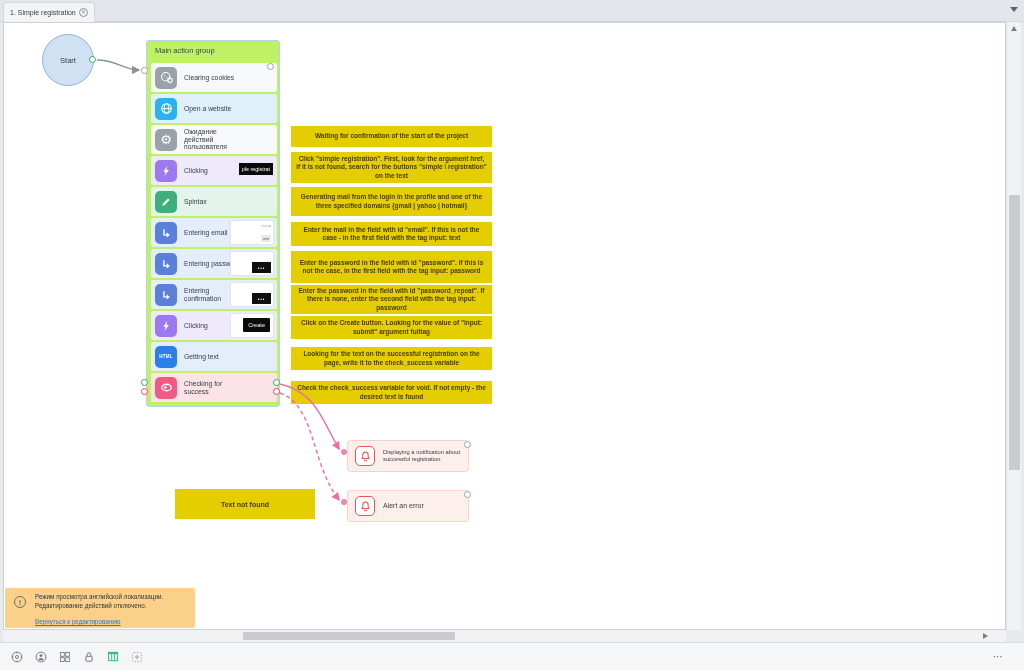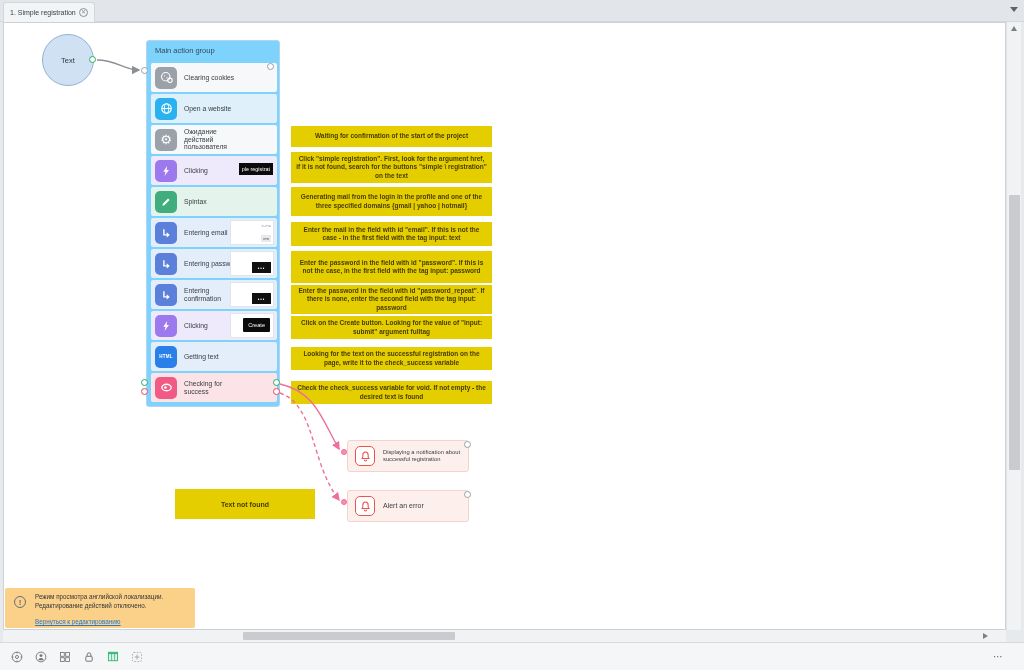--- a/index.html
+++ b/index.html
@@ -18,21 +18,21 @@
   
   .start-node { position:absolute; left:42px; top:34px; width:52px; height:52px; border-radius:50%; background:#cfe1f3; border:1px solid #8fb3d6; display:flex; align-items:center; justify-content:center; font-size:7.5px; color:#2f3b46; z-index:2; }
 
   
   .dot { position:absolute; width:7px; height:7px; border-radius:50%; background:#fff; border:1.4px solid #9aa0a6; z-index:5; }
   .dot.green { border-color:#2eac5f; }
   .dot.red   { border-color:#e4485a; }
   .dot.pinkfill { background:#f391b4; border-color:#ee6f9d; width:6px; height:6px; }
 
   
-  .group { position:absolute; left:146px; top:40px; width:134px; height:367px; background:#7dd3fc; border:1px solid #b3d3f0; border-radius:3px; z-index:2; }
+  .group { position:absolute; left:146px; top:40px; width:134px; height:367px; background:#bef264; border:1px solid #b3d3f0; border-radius:3px; z-index:2; }
   .group-title { position:absolute; left:8px; top:5px; font-size:7.5px; color:#32495f; }
   .row { position:absolute; left:4px; width:126px; height:29px; border-radius:2px; display:flex; align-items:center; padding-left:4px; }
   .ric { width:22px; height:22px; border-radius:5px; flex:0 0 22px; display:flex; align-items:center; justify-content:center; color:#fff; }
   .rlabel { font-size:6.8px; color:#3a4045; margin-left:7px; line-height:1.15; max-width:62px; }
   .ric-html { font-size:4.6px; font-weight:bold; letter-spacing:.2px; }
   .badge-black { position:absolute; right:4px; top:7px; background:#0b0b0b; color:#fff; font-size:5.4px; padding:3px 3px; max-width:48px; overflow:hidden; white-space:nowrap; }
   .thumb { position:absolute; right:3px; top:2px; width:44px; height:25px; background:#fff; border:1px solid #e1e4e8; }
   .t-top { position:absolute; right:2px; top:2px; font-size:4.2px; color:#9aa1a8; }
   .t-em { position:absolute; right:2px; bottom:2px; font-size:4.2px; color:#4a4f54; background:#e7e9ec; padding:1px 2px; }
   .t-dots { position:absolute; right:2px; bottom:2px; width:19px; height:11px; background:#101010; color:#fff; font-size:4.5px; letter-spacing:1px; text-align:center; line-height:13px; }
@@ -78,21 +78,21 @@
     <div class="tab">
       <span>1. Simple registration</span>
       <span class="tab-close">✕</span>
     </div>
     <span class="tab-caret"></span>
   </div>
 
   <div class="canvas"></div>
 
   <div class="start-node">
-    <span>Text</span>
+    <span>Start</span>
   </div>
   <span class="dot green" style="left:89px; top:56px;"></span>
 
   <div class="group">
     <div class="group-title">Main action group</div>
 
     <div class="row" style="top:22px; background:#f6f8fa;">
       <span class="ric" style="background:#9aa1a8;">
         <svg width="15" height="15" viewBox="0 0 20 20">
             <circle cx="9" cy="9" r="5.6" fill="none" stroke="#fff" stroke-width="1.5"></circle>

